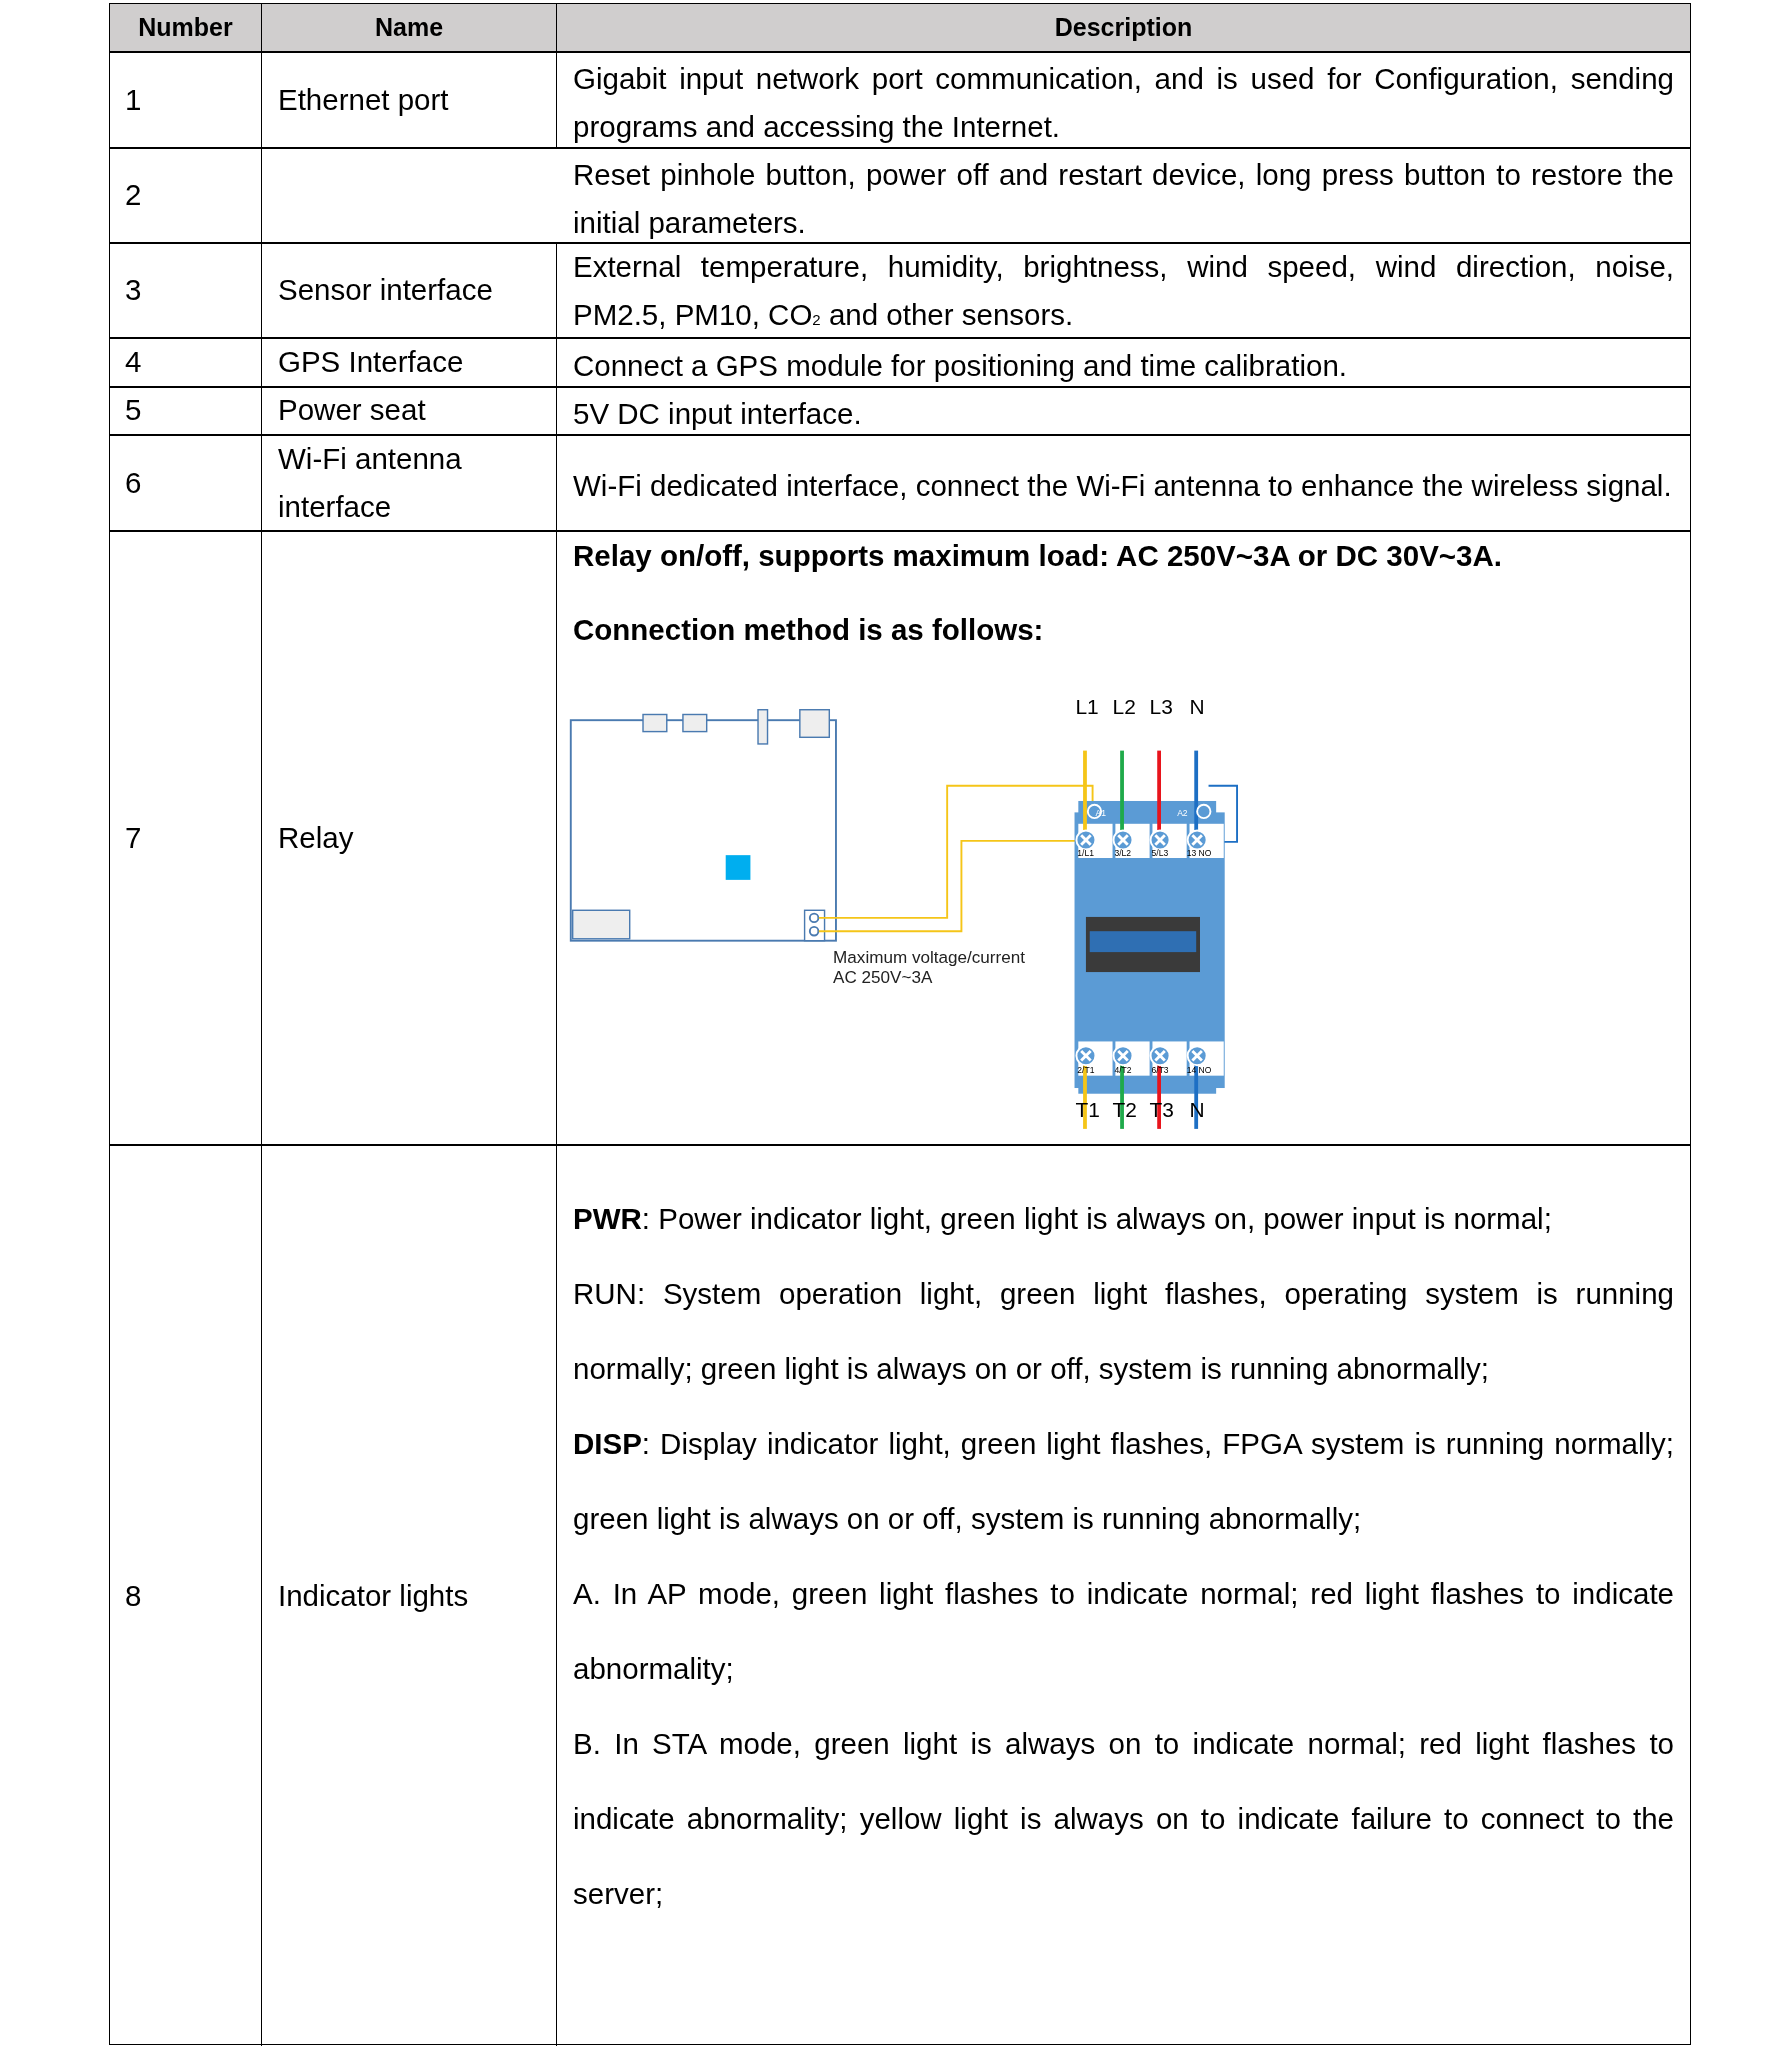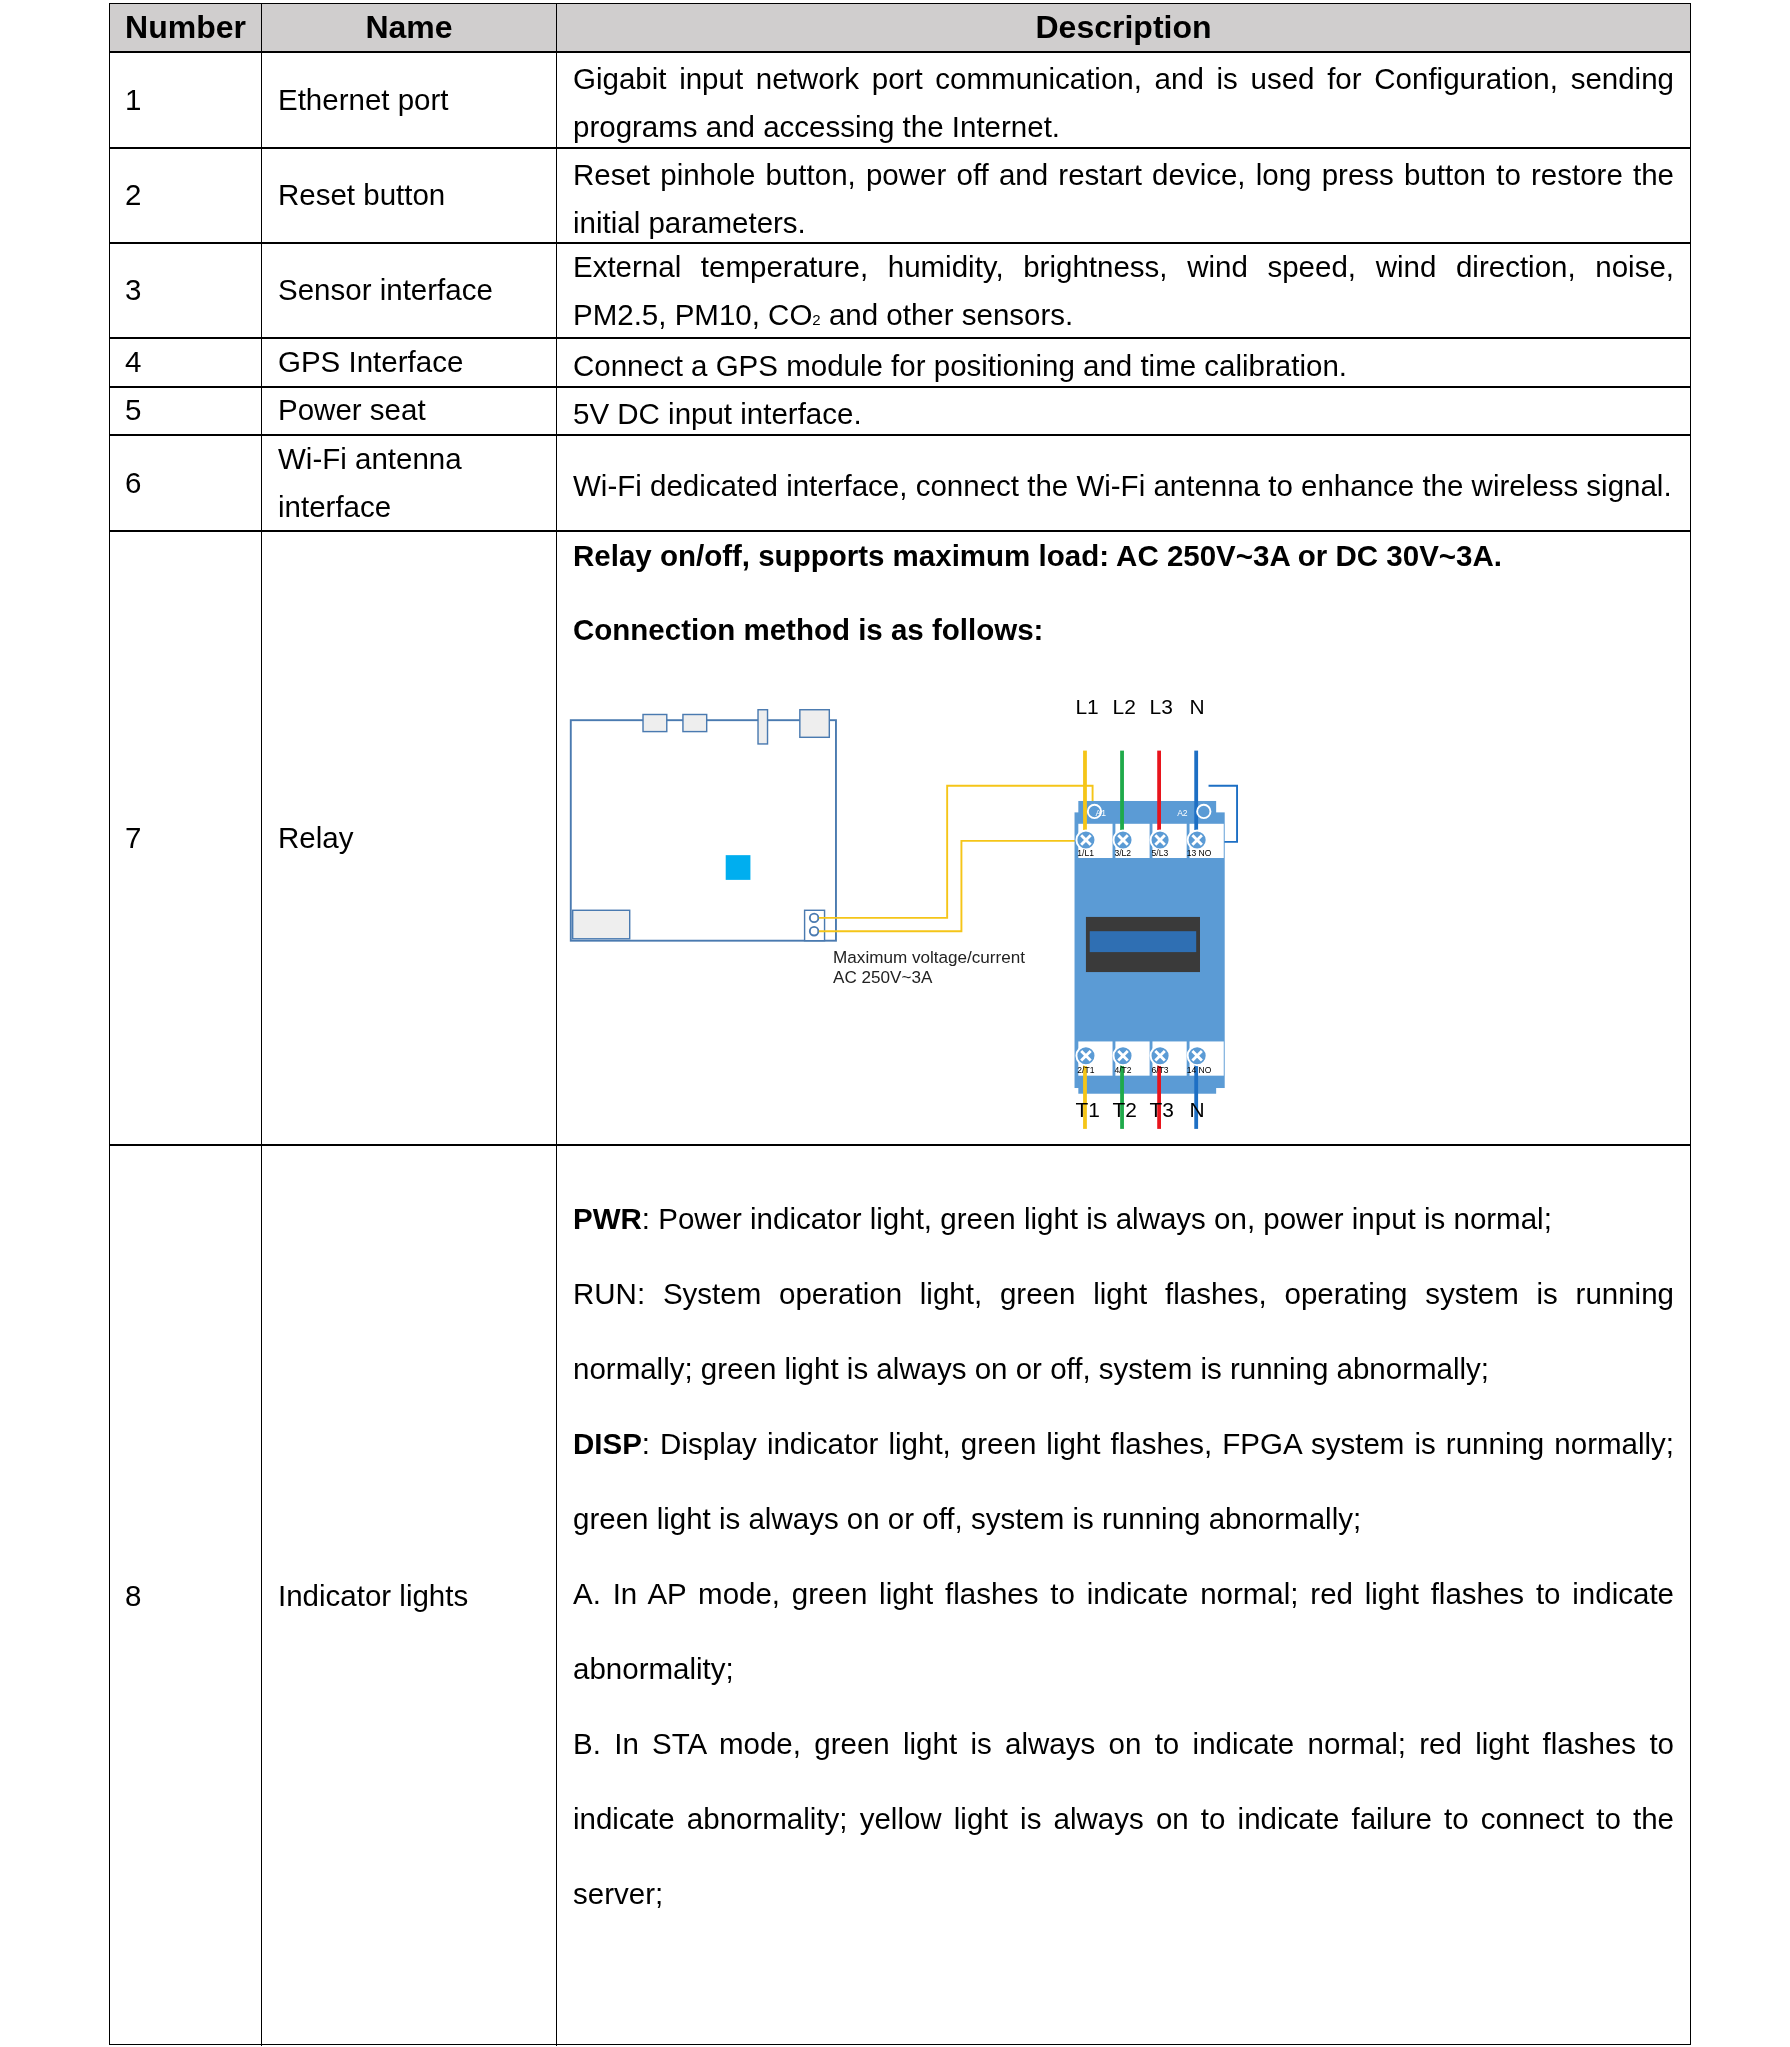--- a/index.html
+++ b/index.html
@@ -8,21 +8,21 @@
   .tbl { position:absolute; left:109px; top:2.9px; width:1582px; height:2042px;
          border:1.9px solid #000; box-sizing:border-box; }
   .row { position:absolute; left:0; right:0; border-bottom:2.9px solid #000; box-sizing:border-box; }
   .row.last { border-bottom:none; }
   .cell { position:absolute; top:0; bottom:0; box-sizing:border-box; }
   .c1 { left:0; width:152px; border-right:1.4px solid #000; }
   .c2 { left:152px; width:295px; border-right:1.4px solid #000; }
   .c3 { left:447px; right:0; }
   .hdr { background:#d0cece; }
   .hdr .cell { display:flex; align-items:center; justify-content:center;
-               font-weight:bold; font-size:32px; }
+               font-weight:bold; font-size:25px; }
   .num, .name { display:flex; align-items:center; padding-left:15px;
                 font-size:29.5px; line-height:48px; }
   .name { padding-left:16px; padding-right:7.6px; }
   .desc { padding:7px 16px 0 16px; font-size:29.5px; line-height:48px; text-align:justify;
           text-align-last:left; display:flex; flex-direction:column; justify-content:center; }
   .desc p { margin:0; }
   .relay-desc { position:absolute; left:16px; right:16px; top:0; font-size:29.5px; line-height:48px; }
   .relay-desc p { margin:0;font-weight:bold; }
   .relay-desc p.second { margin-top:26px; }
   .ind { position:absolute; left:16px; right:16px; top:35px; font-size:29.5px; line-height:75px;
@@ -46,21 +46,20 @@
   <div class="row" style="top:49px;height:96px;">
     <div class="cell c1 num">1</div>
     <div class="cell c2 name">Ethernet port</div>
     <div class="cell c3 desc">
         <p>Gigabit input network port communication, and is used for Configuration, sending programs and accessing the Internet.</p>
       </div>
   </div>
 
   <div class="row" style="top:145px;height:95px;">
     <div class="cell c1 num">2</div>
-    <div class="cell c2 name">Reset button</div>
     <div class="cell c3 desc">
         <p>Reset pinhole button, power off and restart device, long press button to restore the initial parameters.</p>
       </div>
   </div>
 
   <div class="row" style="top:240px;height:95px;">
     <div class="cell c1 num">3</div>
     <div class="cell c2 name">Sensor interface</div>
     <div class="cell c3 desc">
       <p><span>External temperature, humidity, brightness, wind speed, wind direction, noise, PM2.5, PM10, CO</span><sub class="small">2</sub><span> and other sensors.</span></p>

